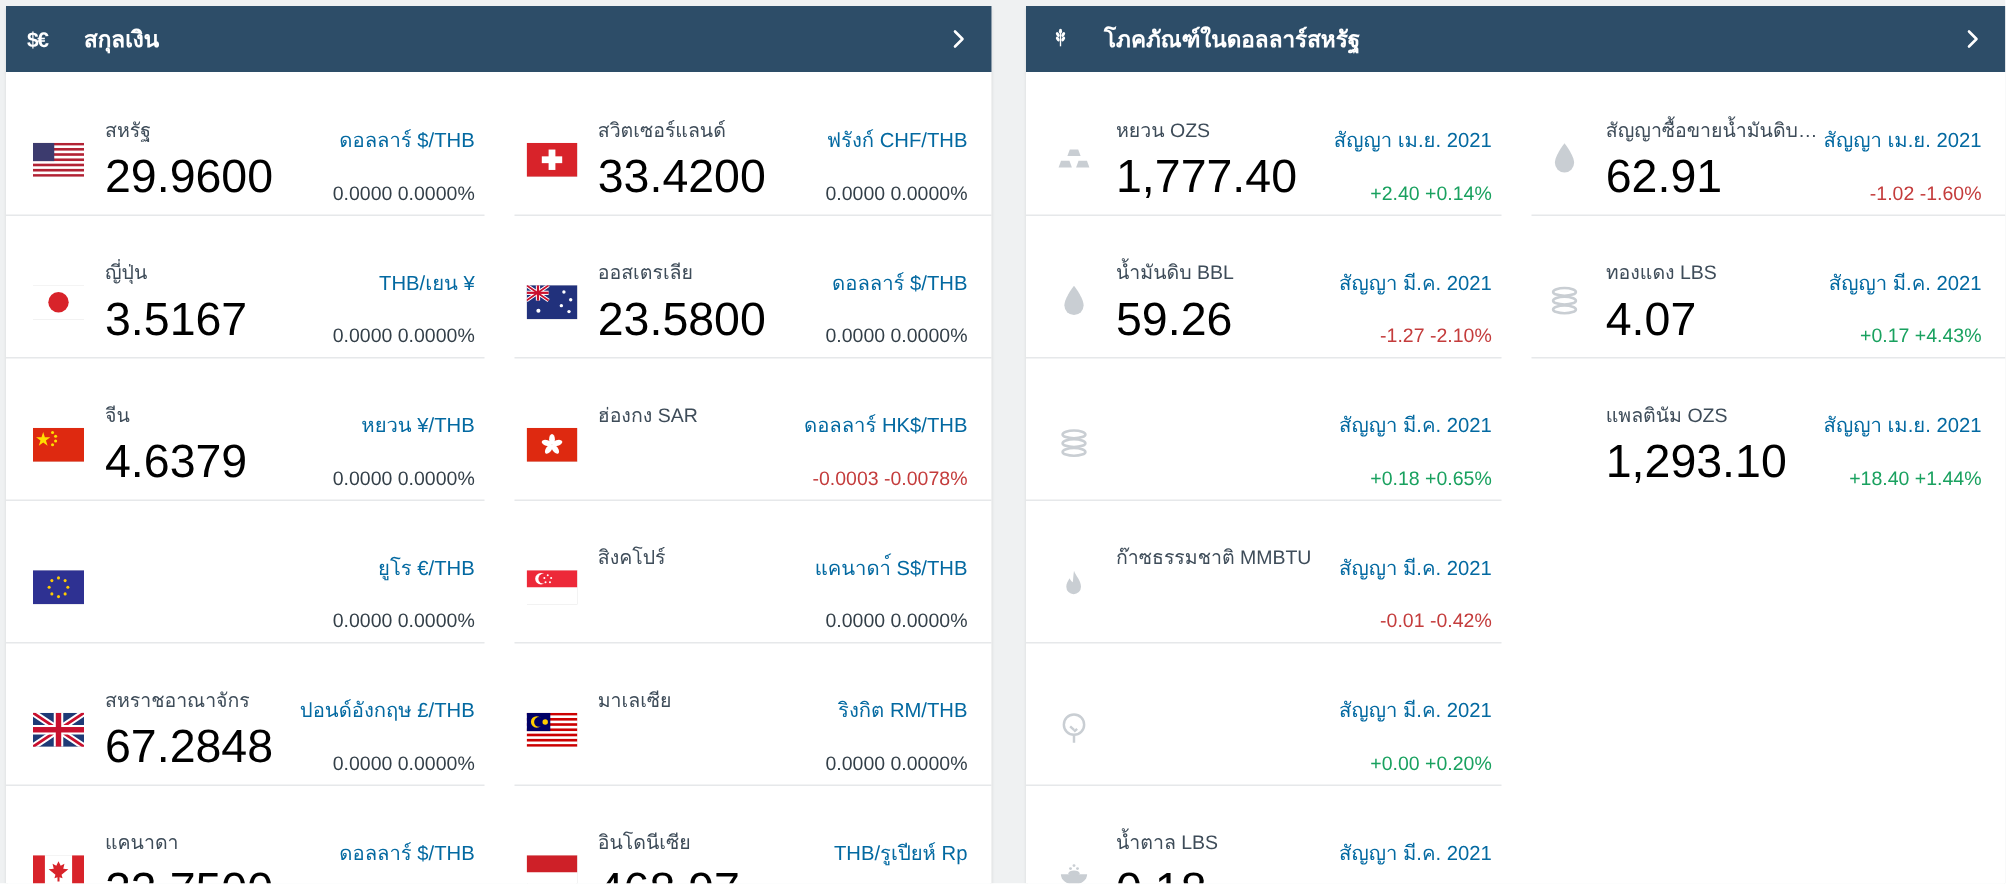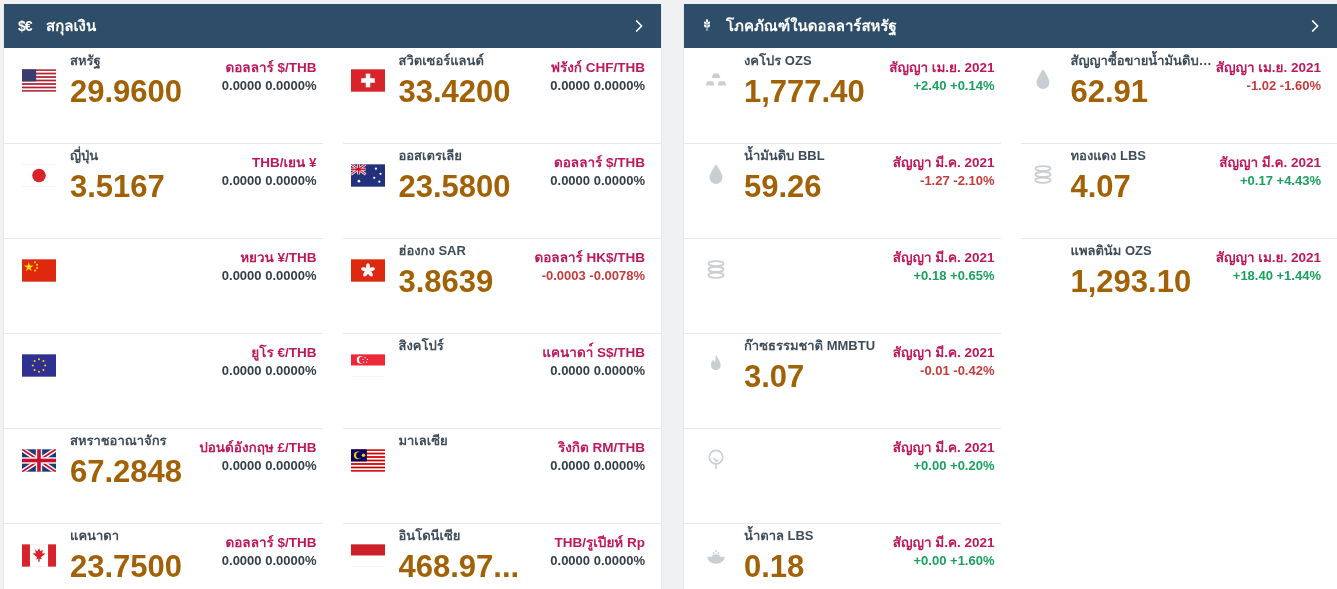--- a/index.html
+++ b/index.html
@@ -5,40 +5,40 @@
   html,body{margin:0;padding:0;}
   .stage{
     position:relative;width:1337px;height:589px;background:#eff1f2;overflow:hidden;
     font-family:"Liberation Sans","DejaVu Sans",sans-serif;
   }
   .panel{position:absolute;top:4px;background:#fff;box-shadow:0 1px 2px rgba(0,0,0,.10);}
   .panel.left{left:4px;width:657px;height:620px;}
   .panel.right{left:684px;width:653px;height:620px;}
   .panel-header{height:44px;background:#2d4d68;color:#fff;display:flex;align-items:center;padding:0 14px;box-sizing:border-box;}
   .hicon{width:24px;display:flex;align-items:center;justify-content:flex-start;font-weight:bold;font-size:14px;letter-spacing:-1px;}
-  .panel-title{font-size:15px;font-weight:bold;margin-left:4px;}
+  .panel-title{font-size:15px;font-weight:bold;margin-left:14px;}
   .chev{margin-left:auto;width:16px;height:16px;cursor:pointer;}
   .grid{display:flex;flex-wrap:wrap;}
-  .cell{position:relative;width:50%;height:95px;box-sizing:border-box;padding:2px 16px 0 18px;display:flex;align-items:flex-start;cursor:pointer;font-weight:bold;}
+  .cell{position:relative;width:50%;height:95px;box-sizing:border-box;padding:28px 16px 0 18px;display:flex;align-items:flex-start;cursor:pointer;}
   .cell::before{content:"";position:absolute;top:0;height:1px;background:#e6e8ea;}
   .cell:nth-child(odd)::before{left:0;right:10px;}
   .cell:nth-child(even)::before{left:10px;right:0;}
   .grid .cell:nth-child(1)::before,.grid .cell:nth-child(2)::before{display:none;}
   .cell.empty{cursor:default;}
   .cell.empty::before{display:none;}
   .flagbox{flex:none;width:34px;height:23px;margin-top:19px;box-shadow:inset 0 0 0 1px rgba(0,0,0,.10);}
   .flagbox svg{display:block;width:100%;height:100%;}
   .cicon{flex:none;width:28px;height:28px;margin-top:16px;color:#c9ced3;}
   .cicon svg{display:block;width:100%;height:100%;}
   .main{margin-left:14px;min-width:0;}
   .name{font-size:13px;color:#3e4c59;white-space:nowrap;overflow:hidden;text-overflow:ellipsis;max-width:178px;}
-  .value{font-size:31px;color:#a16207;margin-top:3px;white-space:nowrap;}
+  .value{font-size:31px;color:#000000;margin-top:3px;white-space:nowrap;}
   .side{margin-left:auto;text-align:right;padding-top:6px;flex:none;}
-  .unit{font-size:13.5px;color:#be185d;white-space:nowrap;}
-  .chg{font-size:13px;white-space:nowrap;}
+  .unit{font-size:13.5px;color:#0369a1;white-space:nowrap;}
+  .chg{font-size:13px;margin-top:17px;white-space:nowrap;}
   .chg.neutral{color:#333f48;}
   .chg.down{color:#c43c3c;}
   .chg.up{color:#19a15f;}
 </style>
 </head>
 <body>
 
 <svg width="0" height="0" style="position:absolute" aria-hidden="true">
   <defs>
     <symbol id="f-us" viewBox="0 0 30 20">
@@ -272,34 +272,37 @@
       <div class="unit">ดอลลาร์ $/THB</div>
       <div class="chg neutral">0.0000 0.0000%</div>
     </div>
   </div>
         <div class="cell">
     <span class="flagbox">
       <svg viewBox="0 0 30 20">
               <use href="#f-cn"></use>
             </svg>
     </span>
+    <div class="main">
+      <div class="name">จีน</div>
+      <div class="value">4.6379</div>
+    </div>
     <div class="side">
       <div class="unit">หยวน ¥/THB</div>
       <div class="chg neutral">0.0000 0.0000%</div>
     </div>
   </div>
         <div class="cell">
     <span class="flagbox">
       <svg viewBox="0 0 30 20">
               <use href="#f-hk"></use>
             </svg>
     </span>
     <div class="main">
       <div class="name">ฮ่องกง SAR</div>
-      <div class="value">3.8639</div>
     </div>
     <div class="side">
       <div class="unit">ดอลลาร์ HK$/THB</div>
       <div class="chg down">-0.0003 -0.0078%</div>
     </div>
   </div>
         <div class="cell">
     <span class="flagbox">
       <svg viewBox="0 0 30 20">
               <use href="#f-eu"></use>
@@ -408,21 +411,21 @@
       </span>
     </header>
     <div class="grid" id="com-grid">
         <div class="cell">
     <span class="cicon">
       <svg viewBox="0 0 24 24">
               <use href="#i-gold"></use>
             </svg>
     </span>
     <div class="main">
-      <div class="name">งคโปร OZS</div>
+      <div class="name">หยวน OZS</div>
       <div class="value">1,777.40</div>
     </div>
     <div class="side">
       <div class="unit">สัญญา เม.ย. 2021</div>
       <div class="chg up">+2.40 +0.14%</div>
     </div>
   </div>
         <div class="cell">
     <span class="cicon">
       <svg viewBox="0 0 24 24">
@@ -495,21 +498,20 @@
     </div>
   </div>
         <div class="cell">
     <span class="cicon">
       <svg viewBox="0 0 24 24">
               <use href="#i-flame"></use>
             </svg>
     </span>
     <div class="main">
       <div class="name">ก๊าซธรรมชาติ MMBTU</div>
-      <div class="value">3.07</div>
     </div>
     <div class="side">
       <div class="unit">สัญญา มี.ค. 2021</div>
       <div class="chg down">-0.01 -0.42%</div>
     </div>
   </div>
         <div class="cell empty"></div>
         <div class="cell">
     <span class="cicon">
       <svg viewBox="0 0 24 24">

